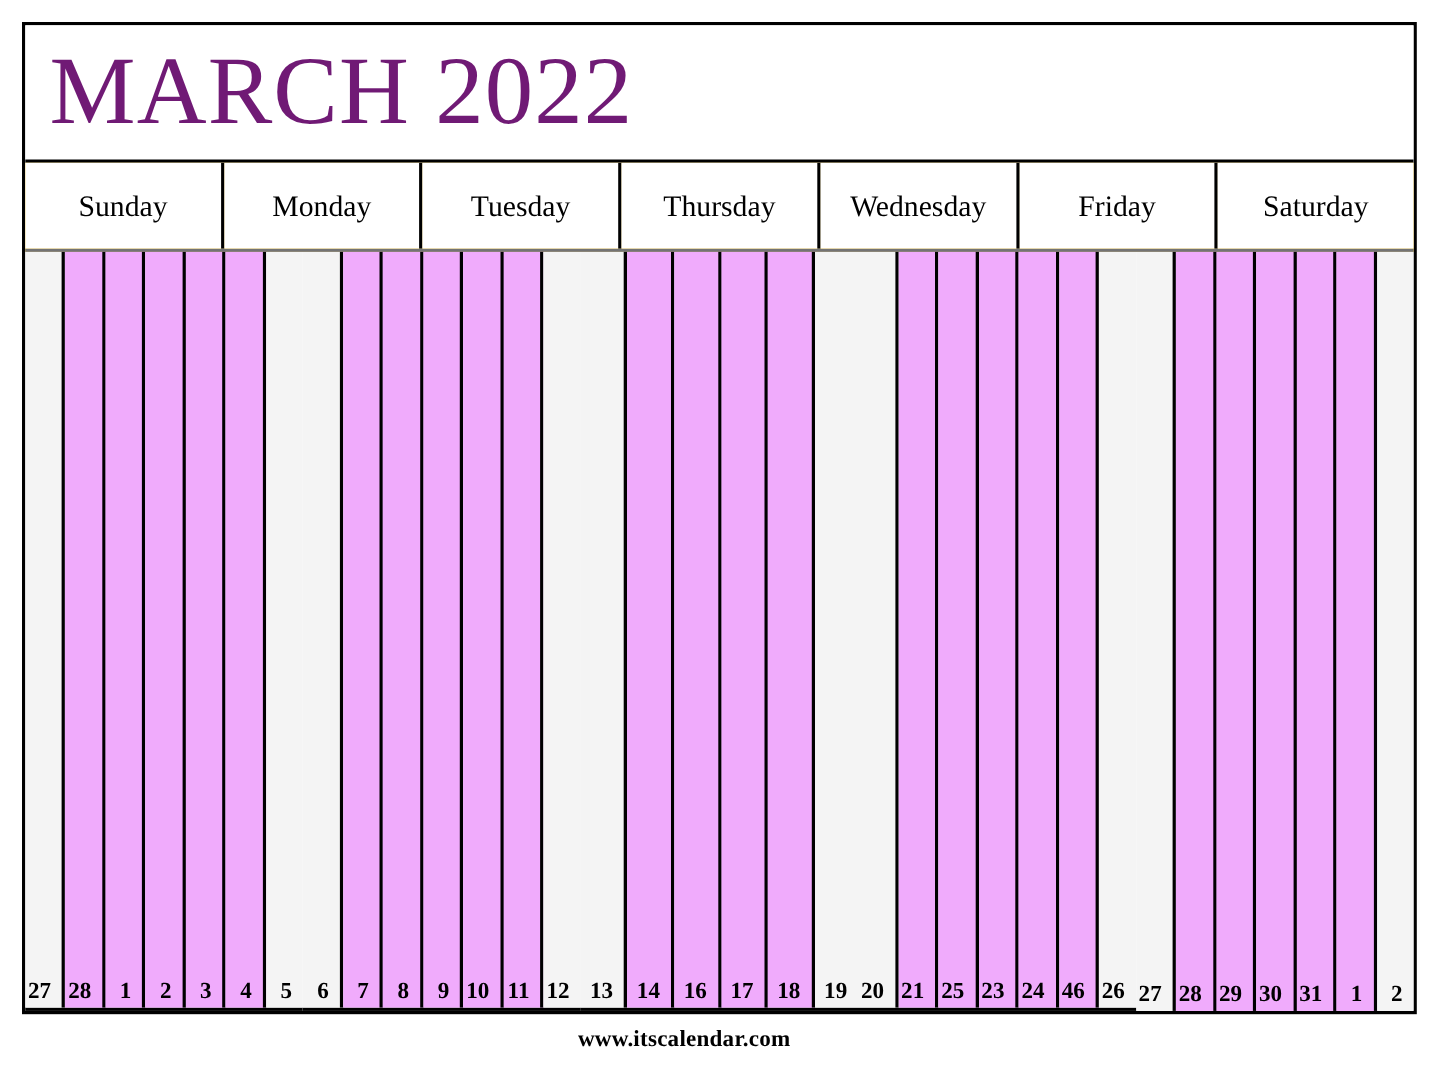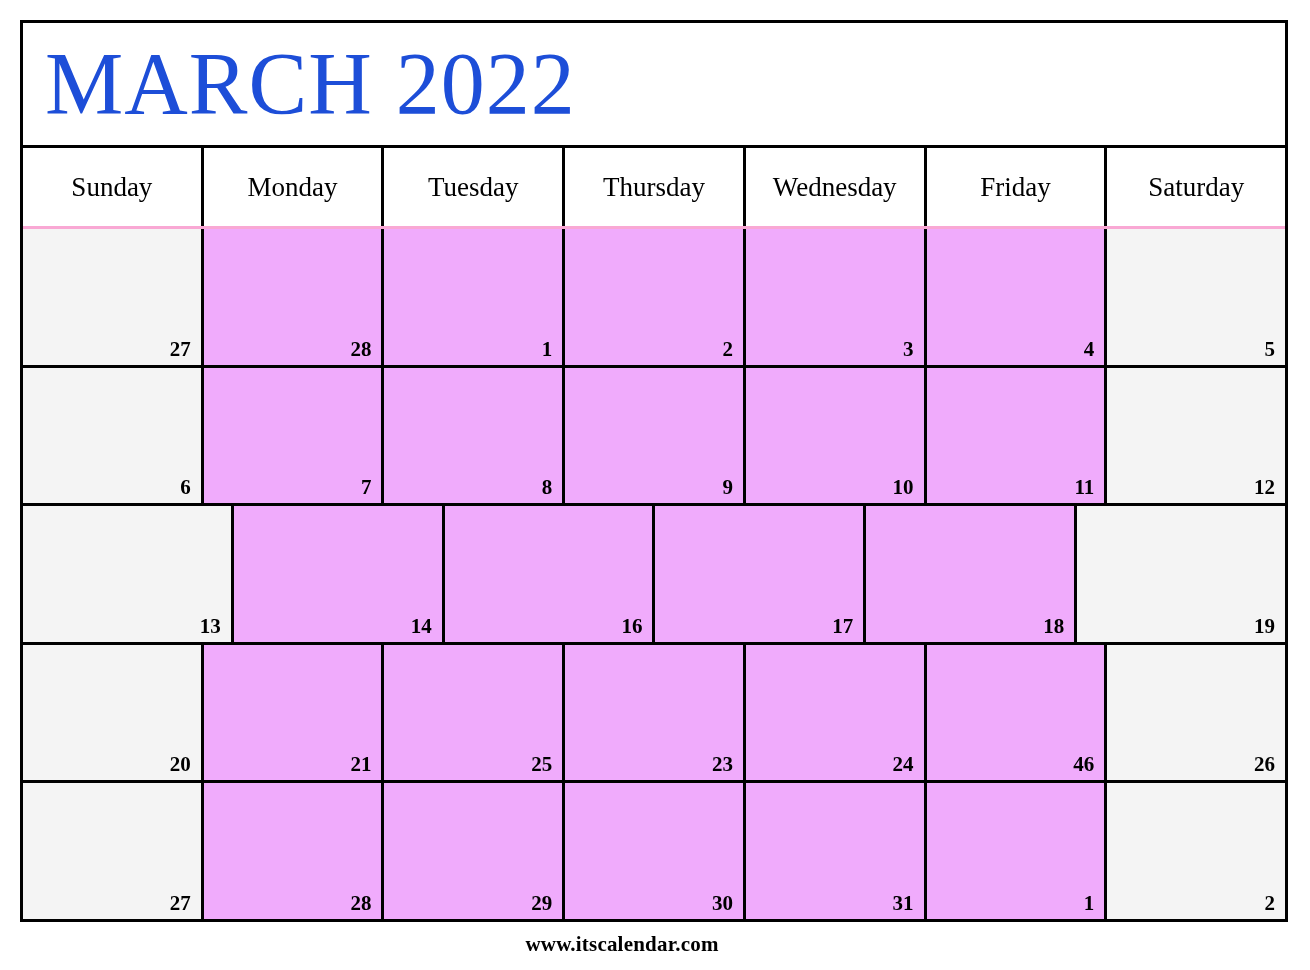--- a/index.html
+++ b/index.html
@@ -45,33 +45,33 @@
     display: flex;
     align-items: center;
     background: #ffffff;
     overflow: hidden;
   }
   .title-text {
     font-family: "Liberation Serif", "DejaVu Serif", serif;
     font-size: 88px;
     line-height: 1;
     font-weight: 400;
-    color: #1d4ed8;
+    color: #701a75;
     letter-spacing: 1px;
     padding-left: 22px;
     white-space: nowrap;
   }
 
   
   .weekday-row {
     flex: 0 0 81px;
     height: 81px;
     display: flex;
     box-sizing: border-box;
-    border-bottom: 3px solid #f9a8d4;
+    border-bottom: 3px solid #737373;
     background: #eab308;
   }
   .weekday-cell {
     flex: 1 1 0;
     box-sizing: border-box;
     border-right: 3px solid #000000;
     display: flex;
     align-items: center;
     justify-content: center;
     background: #ffffff;
@@ -84,21 +84,21 @@
     font-weight: 400;
     color: #000000;
     line-height: 1;
     white-space: nowrap;
   }
 
   
   .weeks {
     flex: 1 1 auto;
     display: flex;
-    flex-direction: column;
+    flex-direction: row;
   }
   .week-row {
     flex: 1 1 0;
     display: flex;
     box-sizing: border-box;
     border-bottom: 3px solid #000000;
     min-height: 0;
   }
   .week-row:last-child { border-bottom: none; }
 

